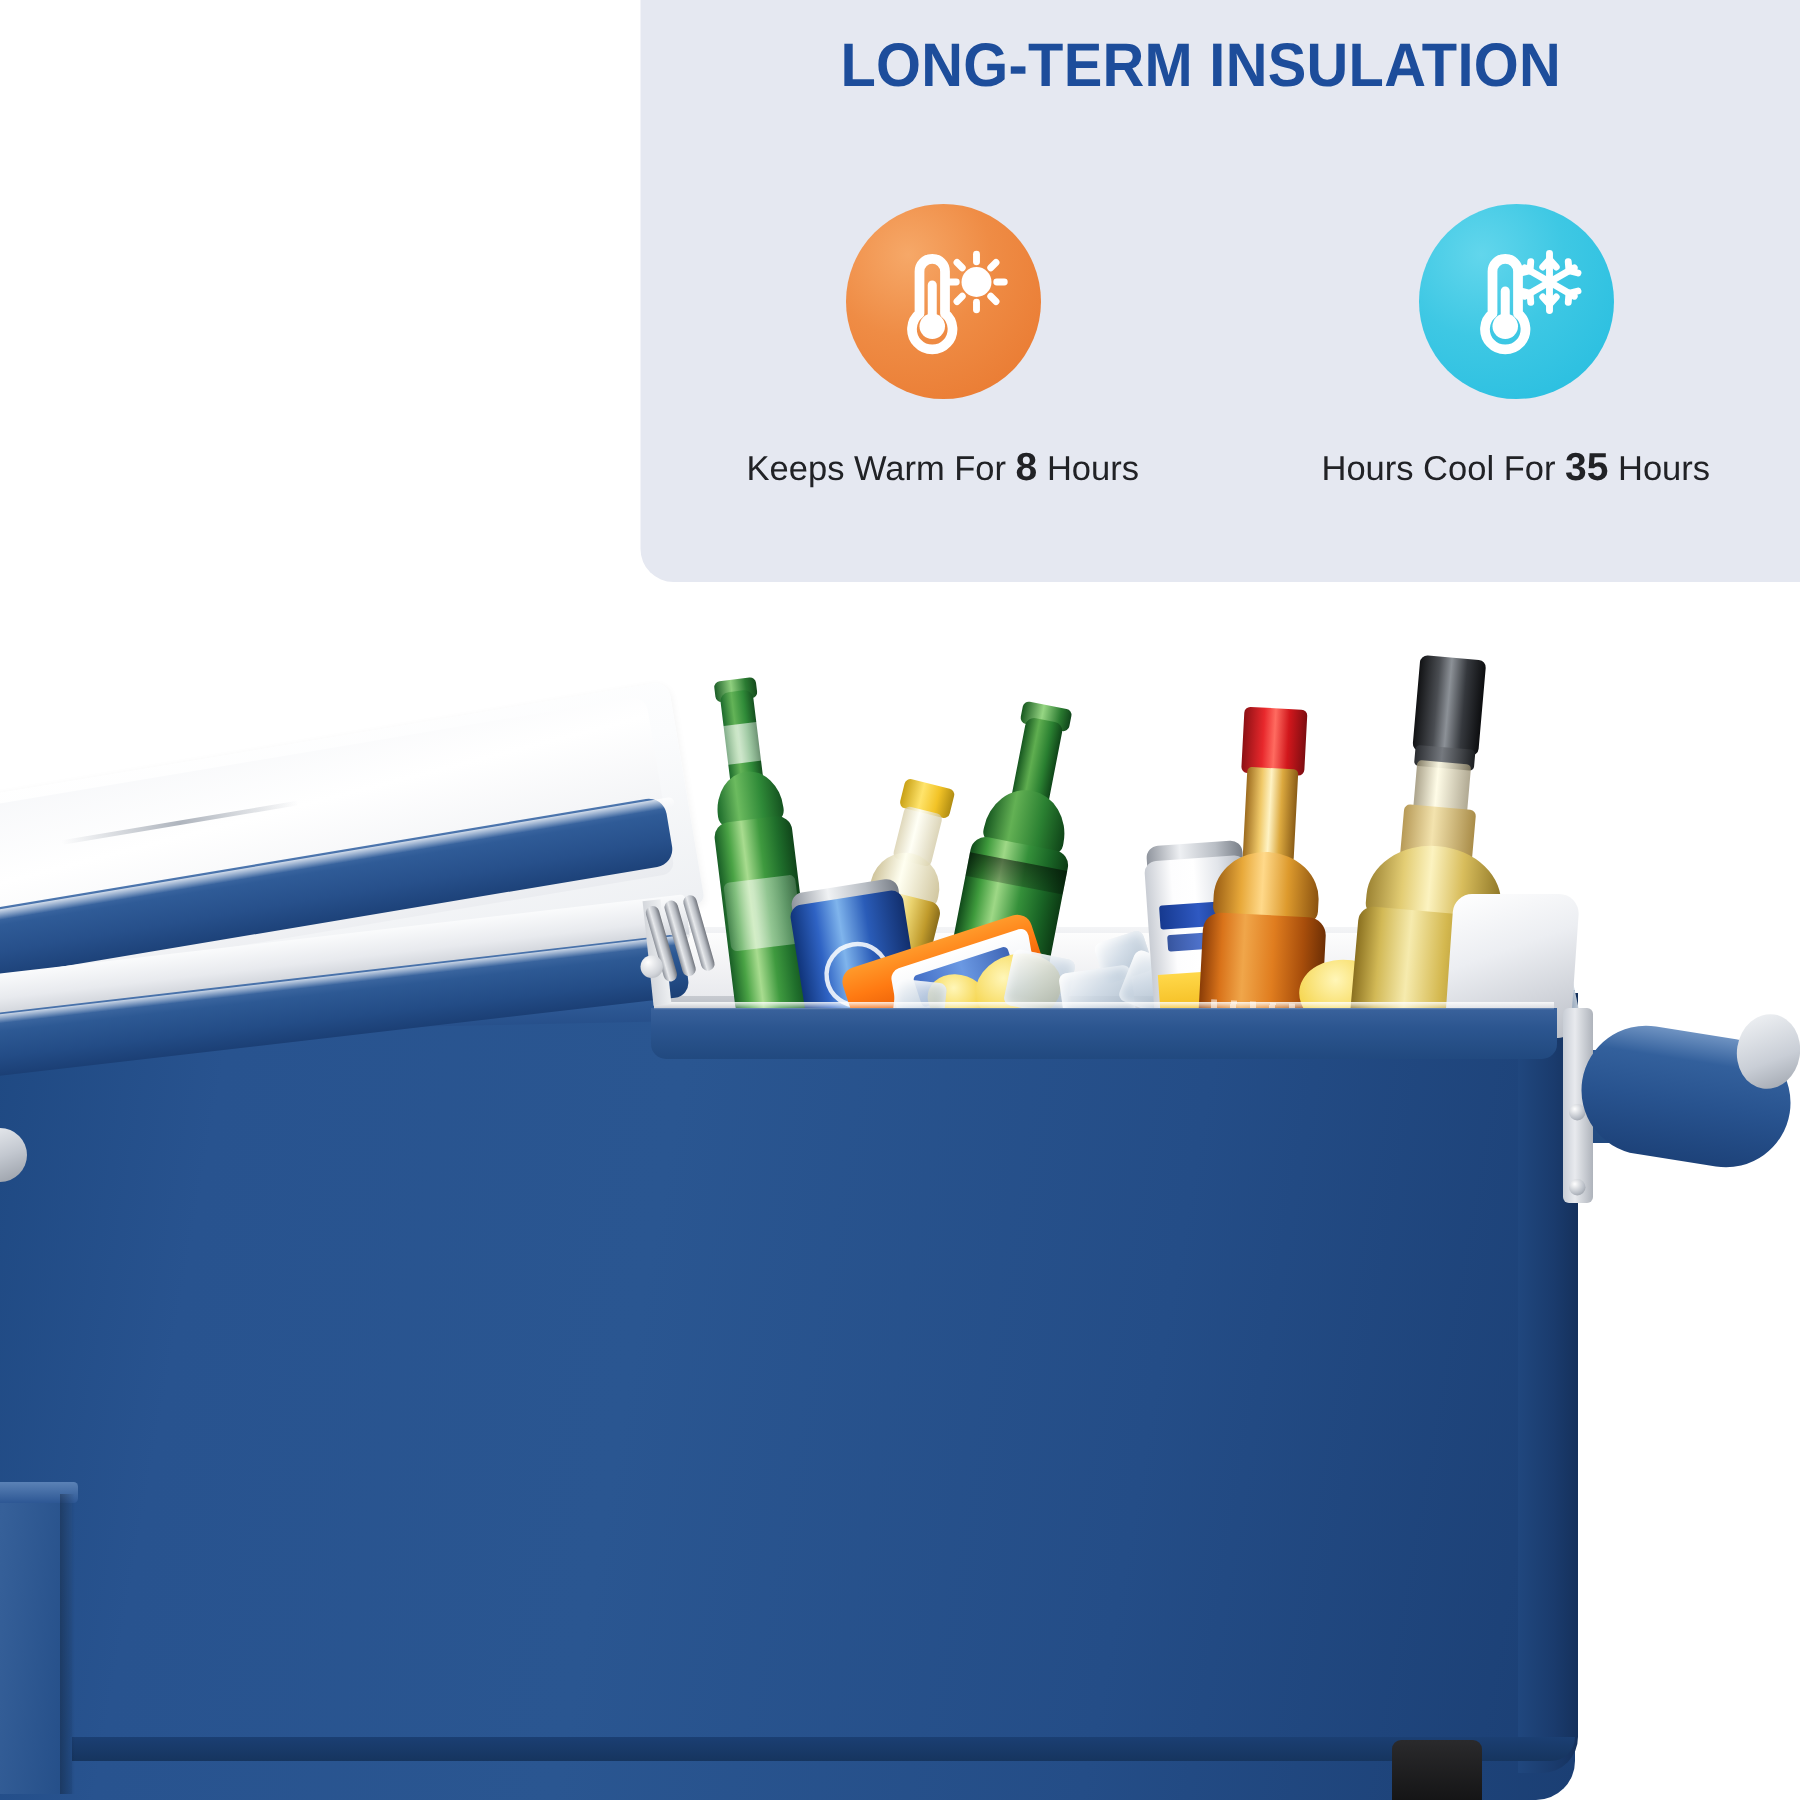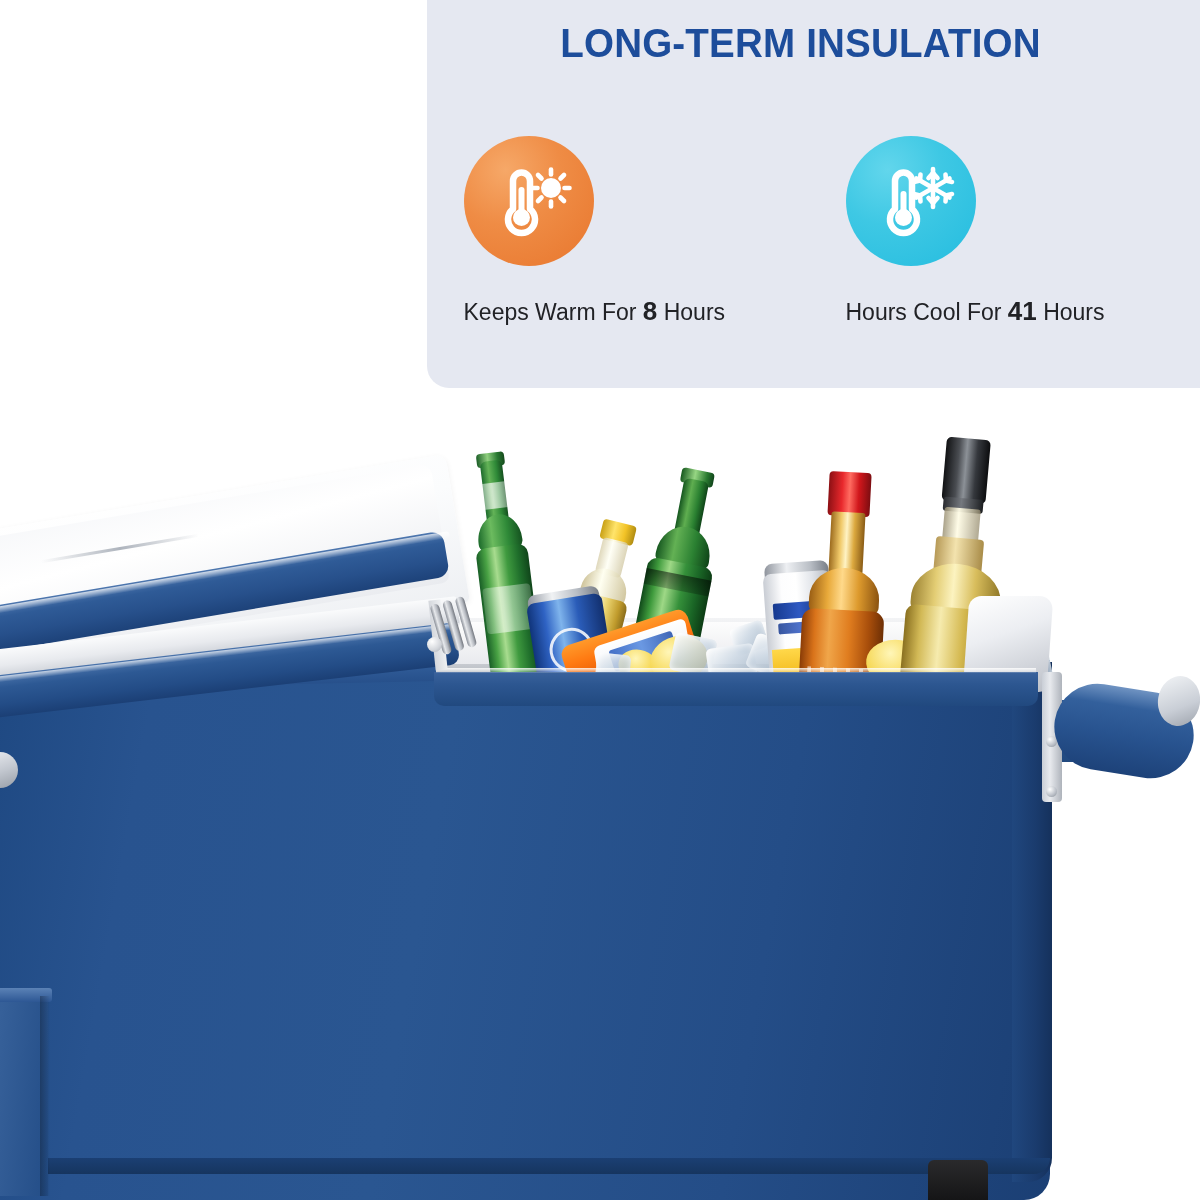--- a/index.html
+++ b/index.html
@@ -371,21 +371,21 @@
     font-size: 41px;
     font-weight: 700;
     letter-spacing: .2px;
     transform: scaleX(.94);
     font-family: "Liberation Sans", sans-serif;
   }
   .features {
     position:absolute; left:28px; right:16px; top:160px;
     display:flex; justify-content:center; gap:52px;
   }
-  .feature { width:330px; display:flex; flex-direction:column; }
+  .feature { width:330px; display:flex; flex-direction:column; align-items:center; }
   .badge {
     width:130px; height:130px; border-radius:50%;
     display:flex; align-items:center; justify-content:center;
     position:relative;
   }
   .badge.warm { background: radial-gradient(circle at 32% 26%, #f6a868 0%, #ef8c45 42%, #e8762d 100%); }
   .badge.cool { background: radial-gradient(circle at 32% 26%, #62d6ec 0%, #3ec8e4 42%, #24bcdf 100%); }
   .caption {
     margin-top: 30px;
     font-size: 23px;
@@ -589,20 +589,20 @@
               <line x1="81" y1="40.5" x2="87" y2="39"></line>
               <line x1="55" y1="40.5" x2="49" y2="39"></line>
               <line x1="55" y1="40.5" x2="55.5" y2="46.5"></line>
               <line x1="81" y1="25.5" x2="87" y2="27"></line>
               <line x1="81" y1="25.5" x2="80.5" y2="19.5"></line>
             </g>
             <circle cx="68" cy="33" r="3.6" fill="#ffffff"></circle>
           </svg>
         </div>
         <div class="caption">
-          <span class="pre">Hours Cool For </span><b>41</b><span class="post"> Hours</span>
+          <span class="pre">Hours Cool For </span><b>35</b><span class="post"> Hours</span>
         </div>
       </div>
 
     </div>
   </div>
 
 </div>
 
 </body></html>

